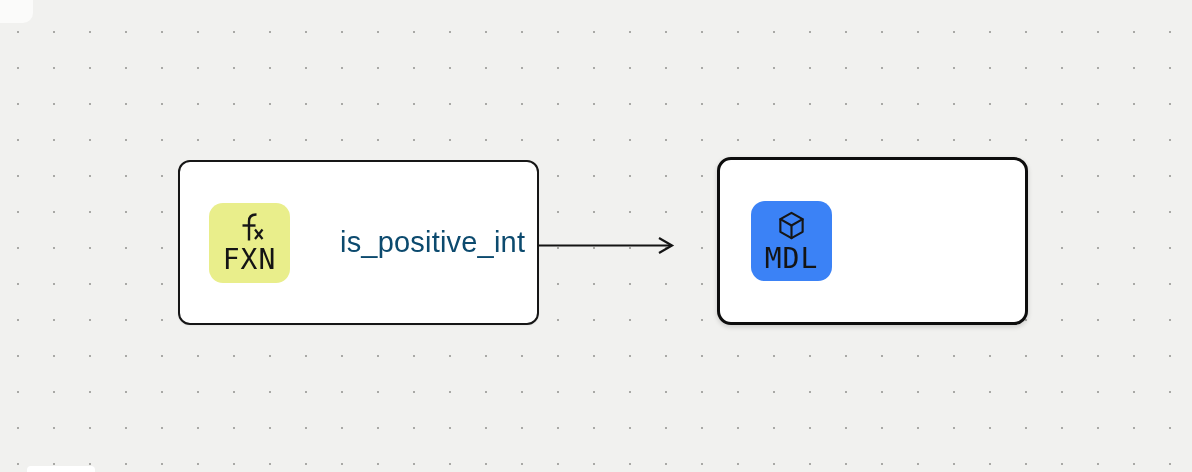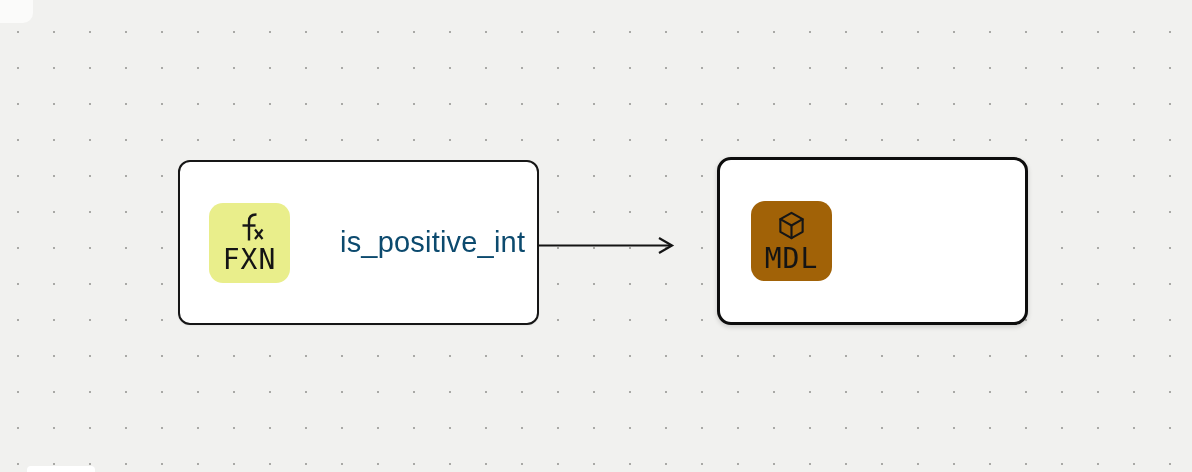--- a/index.html
+++ b/index.html
@@ -69,21 +69,21 @@
     width: 81px; height: 80px;
     border-radius: 14px;
     flex: 0 0 auto;
     display: flex;
     flex-direction: column;
     align-items: center;
     justify-content: center;
     padding-top: 3px;
   }
   .badge-fxn { background: #e9ee8b; }
-  .badge-mdl { background: #a16207; }
+  .badge-mdl { background: #3b82f6; }
 
   .badge-icon { display: block; flex: 0 0 auto; }
 
   .badge-label {
     font-family: "DejaVu Sans Mono", monospace;
     font-size: 28px;
     line-height: 34px;
     letter-spacing: 1px;
     color: #141414;
     white-space: nowrap;

